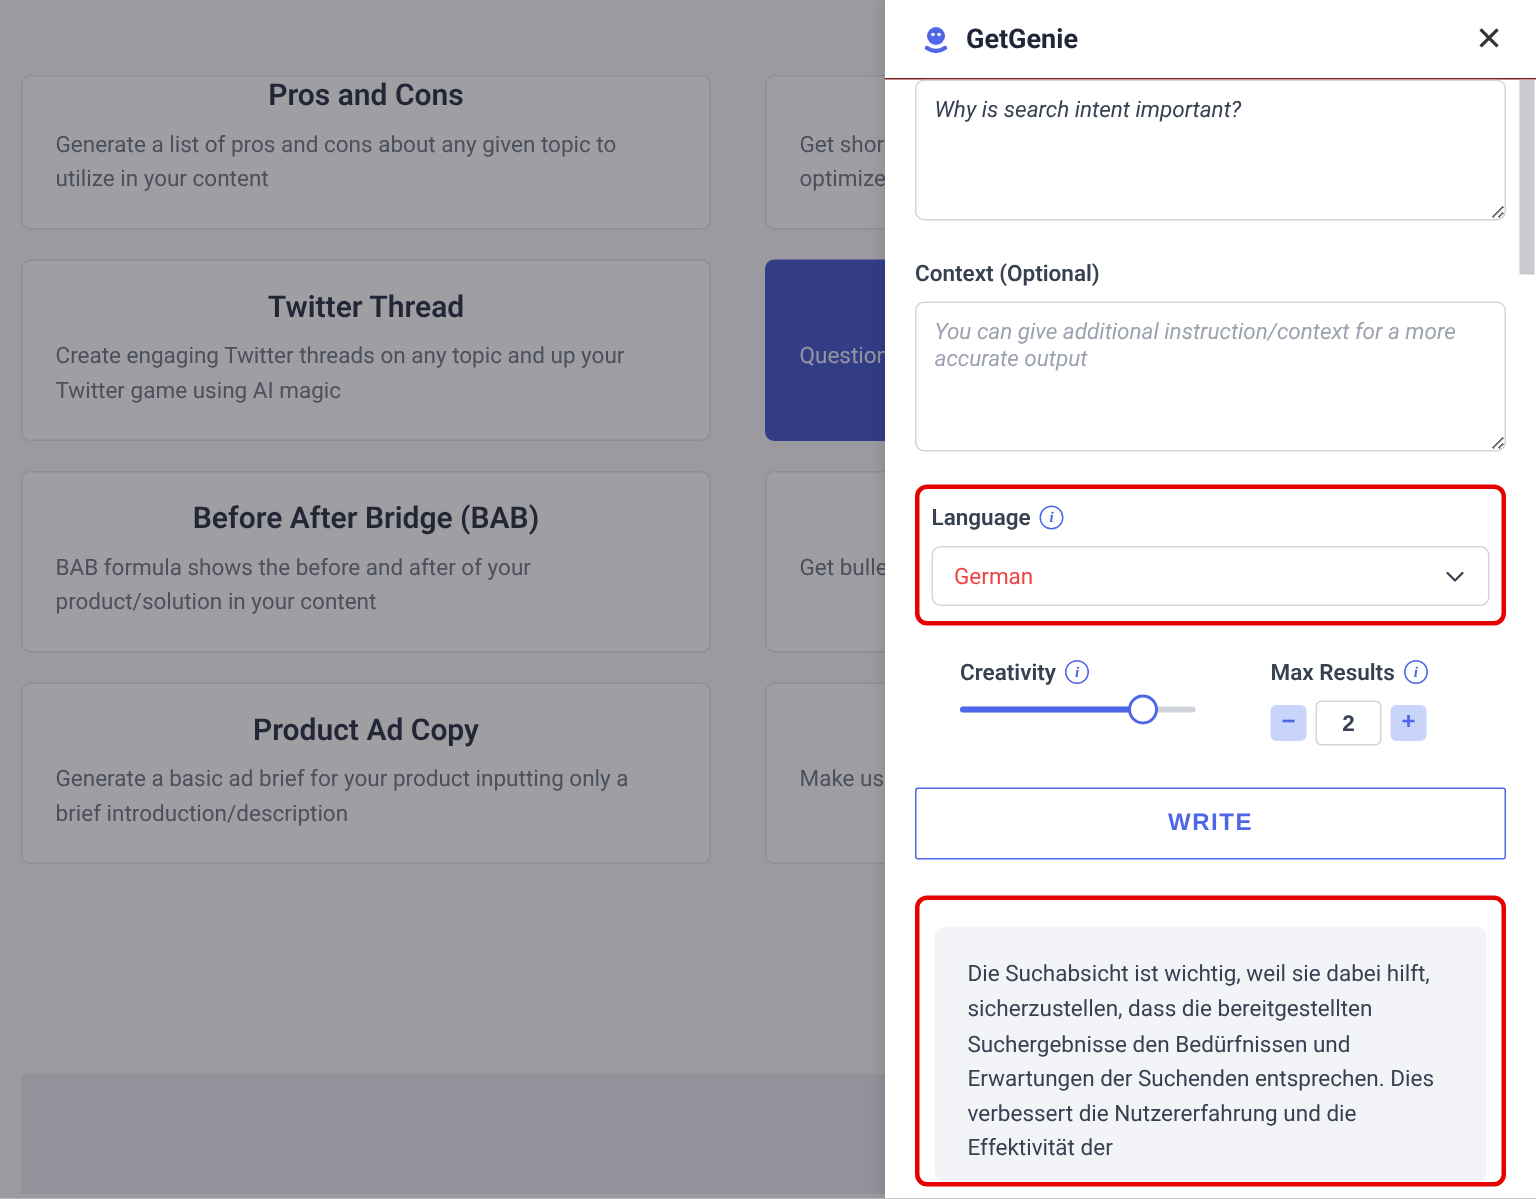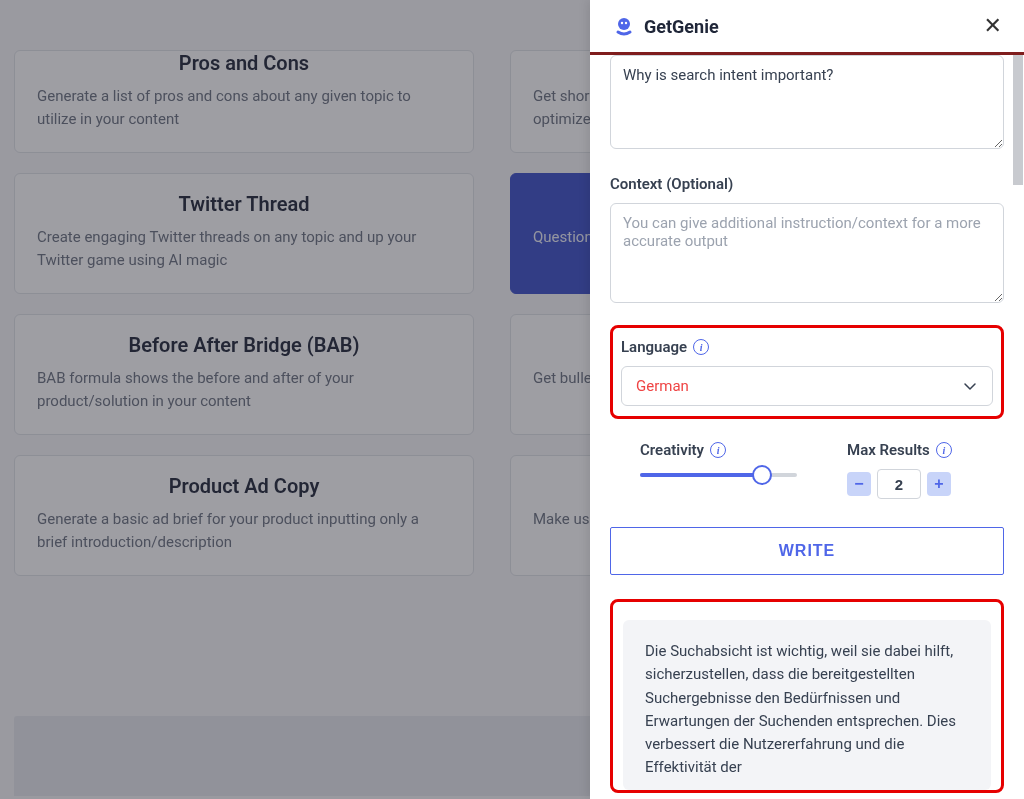--- a/index.html
+++ b/index.html
@@ -82,21 +82,21 @@
       display: flex;
       flex-direction: column;
       box-shadow: -2px 0 10px rgba(0,0,0,0.1);
     }
     
     .panel-header {
       display: flex;
       align-items: center;
       justify-content: space-between;
       padding: 14px 22px;
-      border-bottom: 3px solid #7f1d1d;
+      border-bottom: 1px solid #7f1d1d;
     }
     
     .logo {
       display: flex;
       align-items: center;
       gap: 8px;
       font-size: 18px;
       font-weight: 700;
       color: #1f2638;
     }
@@ -140,20 +140,21 @@
       width: 100%;
       height: 94px;
       border: 1px solid #d1d5db;
       border-radius: 6px;
       padding: 10px 12px;
       font-size: 15px;
       color: #374151;
       font-family: inherit;
       resize: both;
       margin-top: 0;
+      font-style: italic;
     }
     
     .field-label {
       font-size: 15px;
       font-weight: 600;
       color: #374151;
       margin-top: 22px;
       margin-bottom: 10px;
       display: flex;
       align-items: center;

